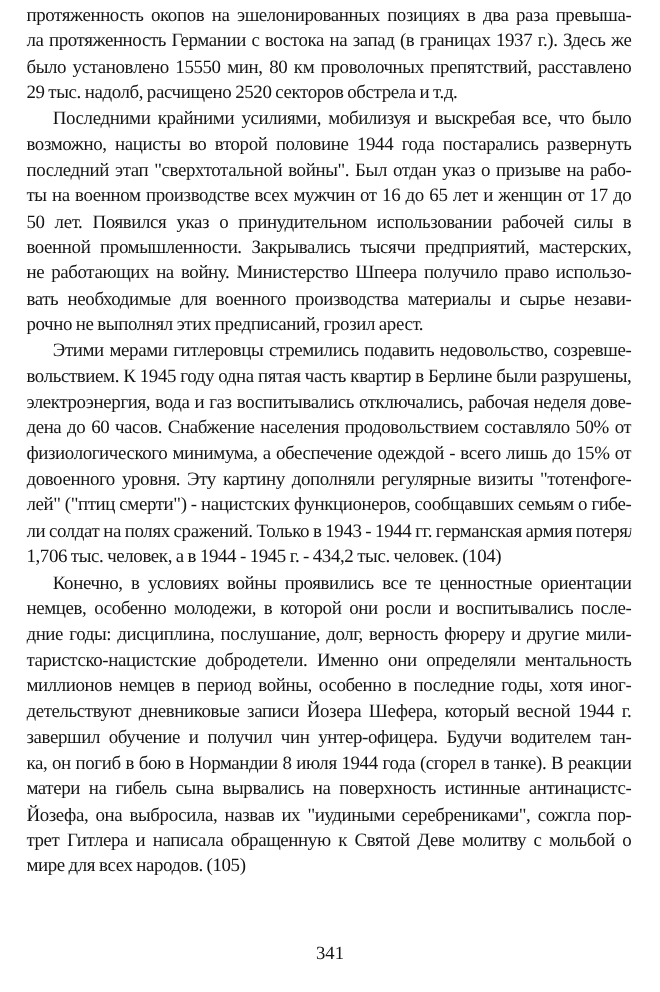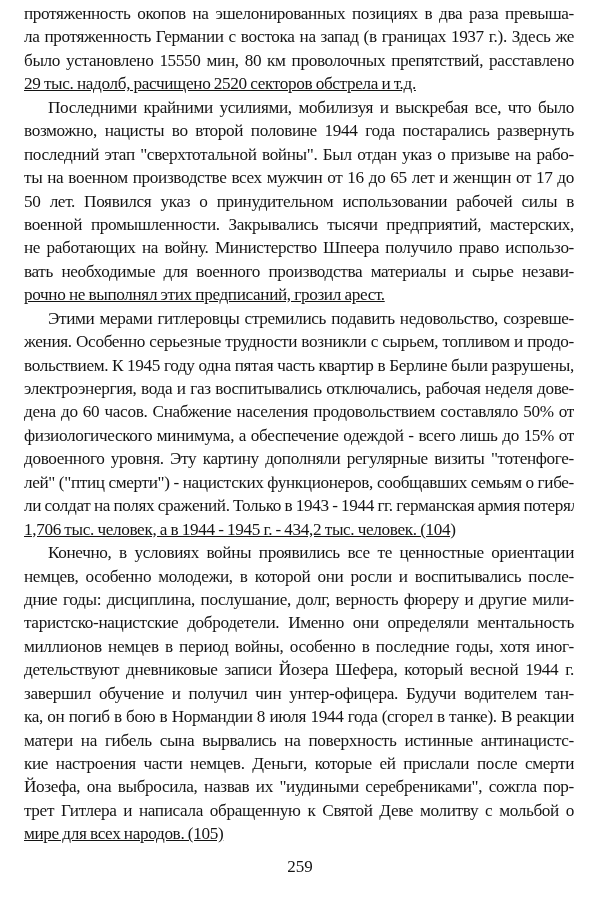--- a/index.html
+++ b/index.html
@@ -28,21 +28,20 @@
   .line {
     display: block;
     height: 23.45px;
     white-space: nowrap;
     text-align: justify;
     text-align-last: justify;
     overflow: hidden;
   }
   .line.last {
     text-align-last: left;
-    text-decoration: underline;
   }
   .line.indent {
     padding-left: 24px;
   }
   .page-number {
     position: absolute;
     left: 0;
     width: 600px;
     top: 857px;
     text-align: center;
@@ -70,41 +69,39 @@
     <span class="line">ты на военном производстве всех мужчин от 16 до 65 лет и женщин от 17 до</span>
     <span class="line">50 лет. Появился указ о принудительном использовании рабочей силы в</span>
     <span class="line">военной промышленности. Закрывались тысячи предприятий, мастерских,</span>
     <span class="line">не работающих на войну. Министерство Шпеера получило право использо-</span>
     <span class="line">вать необходимые для военного производства материалы и сырье незави-</span>
     <span class="line last">рочно не выполнял этих предписаний, грозил арест.</span>
   </div>
 
   <div>
     <span class="line indent">Этими мерами гитлеровцы стремились подавить недовольство, созревше-</span>
-    <span class="line">жения. Особенно серьезные трудности возникли с сырьем, топливом и продо-</span>
     <span class="line">вольствием. К 1945 году одна пятая часть квартир в Берлине были разрушены,</span>
     <span class="line">электроэнергия, вода и газ воспитывались отключались, рабочая неделя дове-</span>
     <span class="line">дена до 60 часов. Снабжение населения продовольствием составляло 50% от</span>
     <span class="line">физиологического минимума, а обеспечение одеждой - всего лишь до 15% от</span>
     <span class="line">довоенного уровня. Эту картину дополняли регулярные визиты "тотенфоге-</span>
     <span class="line">лей" ("птиц смерти") - нацистских функционеров, сообщавших семьям о гибе-</span>
     <span class="line">ли солдат на полях сражений. Только в 1943 - 1944 гг. германская армия потеряла</span>
     <span class="line last">1,706 тыс. человек, а в 1944 - 1945 г. - 434,2 тыс. человек. (104)</span>
   </div>
 
   <div>
     <span class="line indent">Конечно, в условиях войны проявились все те ценностные ориентации</span>
     <span class="line">немцев, особенно молодежи, в которой они росли и воспитывались после-</span>
     <span class="line">дние годы: дисциплина, послушание, долг, верность фюреру и другие мили-</span>
     <span class="line">таристско-нацистские добродетели. Именно они определяли ментальность</span>
     <span class="line">миллионов немцев в период войны, особенно в последние годы, хотя иног-</span>
     <span class="line">детельствуют дневниковые записи Йозера Шефера, который весной 1944 г.</span>
     <span class="line">завершил обучение и получил чин унтер-офицера. Будучи водителем тан-</span>
     <span class="line">ка, он погиб в бою в Нормандии 8 июля 1944 года (сгорел в танке). В реакции</span>
     <span class="line">матери на гибель сына вырвались на поверхность истинные антинацистс-</span>
-    <span class="line">кие настроения части немцев. Деньги, которые ей прислали после смерти</span>
     <span class="line">Йозефа, она выбросила, назвав их "иудиными серебрениками", сожгла пор-</span>
     <span class="line">трет Гитлера и написала обращенную к Святой Деве молитву с мольбой о</span>
     <span class="line last">мире для всех народов. (105)</span>
   </div>
 </div>
 
-<div class="page-number">259</div>
+<div class="page-number">341</div>
 
 </body></html>

